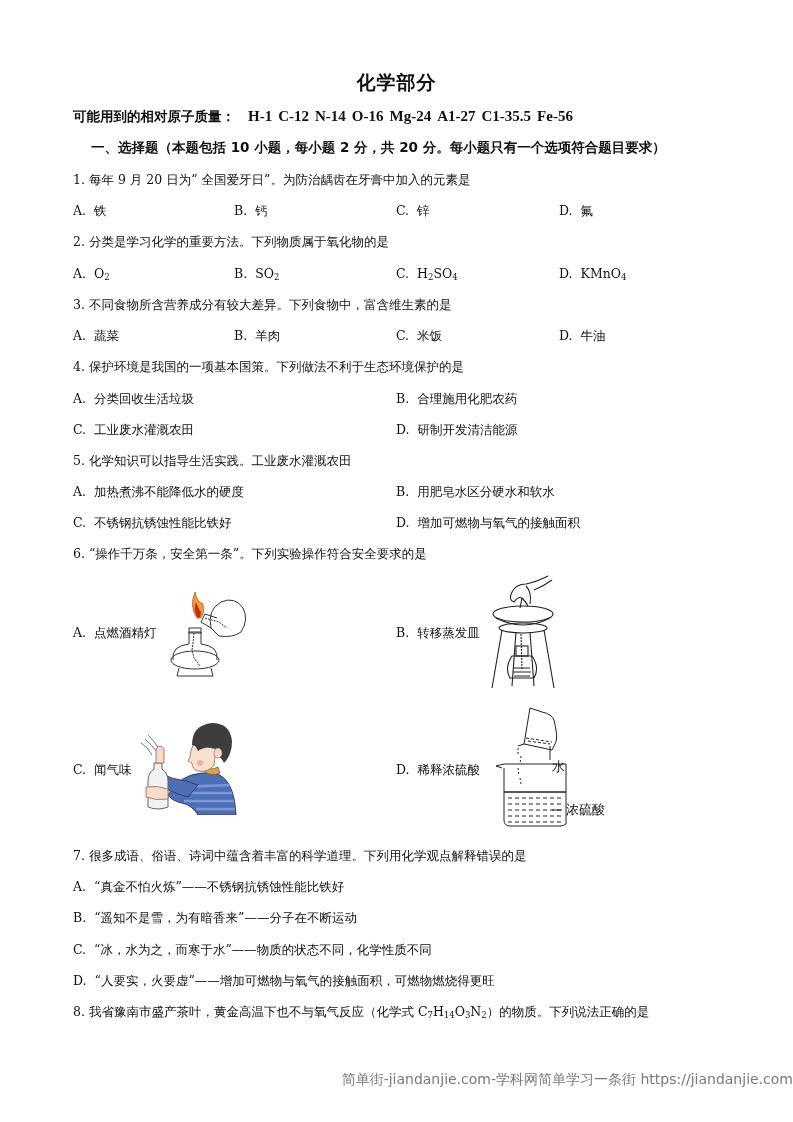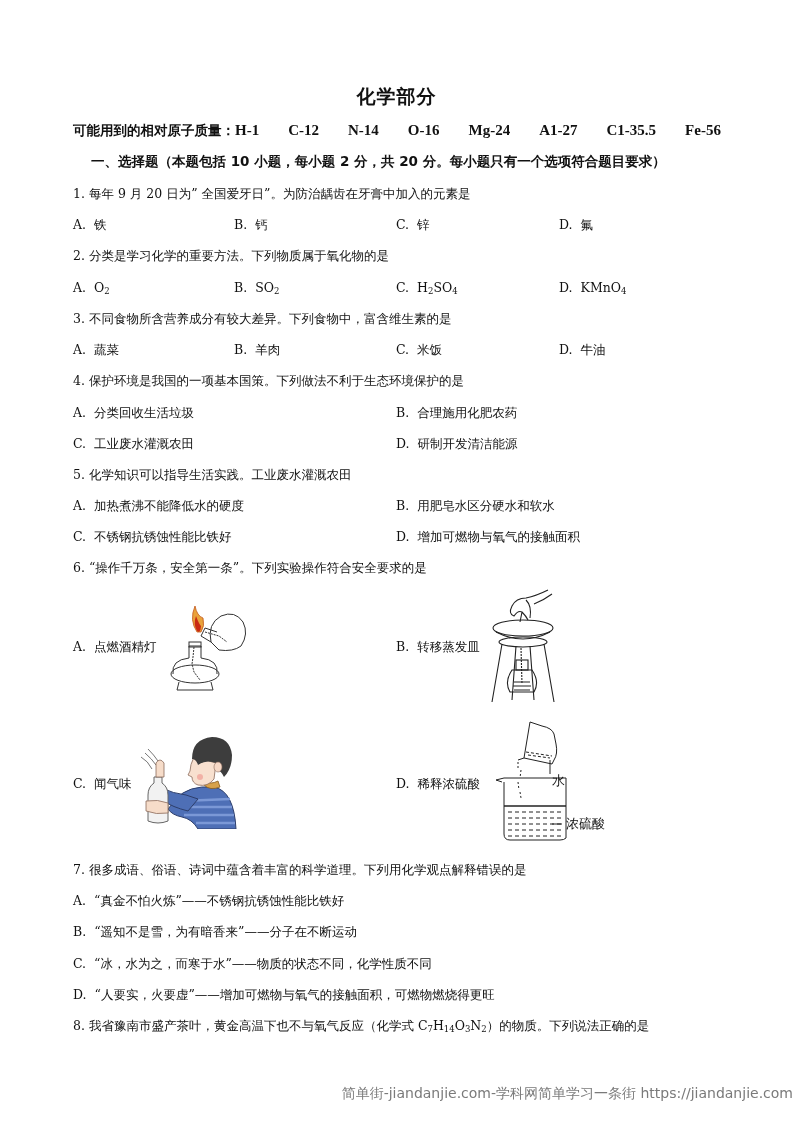--- a/index.html
+++ b/index.html
@@ -1,32 +1,32 @@
 <!DOCTYPE html>
 <html><head>
 <meta charset="utf-8">
 <style>
   html, body { margin: 0; padding: 0; background: #ffffff; }
   body {
     width: 793px; height: 1122px; position: relative; overflow: hidden;
     font-family: "DejaVu Serif", "Liberation Serif", serif;
     color: #111;
   }
-  .page { position: absolute; left: 0; top: 14px; width: 793px; height: 886px; }
+  .page { position: absolute; left: 0; top: 0; width: 793px; height: 886px; }
   .title {
     position: absolute; top: 70px; left: 0; width: 793px; text-align: center;
     font-family: "DejaVu Sans", "Liberation Sans", sans-serif;
     font-weight: bold; font-size: 19px; letter-spacing: 1px;
   }
   .masses {
     position: absolute; top: 108px; left: 73px;
     font-family: "DejaVu Sans", "Liberation Sans", sans-serif;
     font-weight: bold; font-size: 13.5px; white-space: nowrap;
   }
-  .masses .m { font-family: "Liberation Serif", "DejaVu Serif", serif; font-size: 15px; margin-left: 29px; }
+  .masses .m { font-family: "Liberation Serif", "DejaVu Serif", serif; font-size: 15px; margin-left: 6px; }
   .section {
     position: absolute; top: 139px; left: 73px;
     font-family: "DejaVu Sans", "Liberation Sans", sans-serif;
     font-weight: bold; font-size: 13.5px; white-space: nowrap; margin-left: 18px;
   }
   .line { position: absolute; left: 73px; font-size: 12.5px; white-space: nowrap; }
   .opt { position: absolute; font-size: 12.5px; white-space: nowrap; }
   .opt .lbl { margin-right: 8px; }
   sub { font-size: 8.5px; vertical-align: -2px; }
   .fig { position: absolute; }
@@ -38,21 +38,21 @@
   .fig-label { font-family: "DejaVu Sans", "Liberation Sans", sans-serif; font-size: 13px; fill: #111; }
 </style>
 </head>
 <body>
 
 <div class="page">
 
   <div class="title">化学部分</div>
 
   <div class="masses">
-    <span>可能用到的相对原子质量：</span><span class="m" style="margin-left:0">H-1</span><span class="m">C-12</span><span class="m">N-14</span><span class="m">O-16</span><span class="m">Mg-24</span><span class="m">A1-27</span><span class="m">C1-35.5</span><span class="m">Fe-56</span>
+    <span>可能用到的相对原子质量：</span><span class="m" style="margin-left:13px">H-1</span><span class="m">C-12</span><span class="m">N-14</span><span class="m">O-16</span><span class="m">Mg-24</span><span class="m">A1-27</span><span class="m">C1-35.5</span><span class="m">Fe-56</span>
   </div>
 
   <div class="section">一、选择题（本题包括 10 小题，每小题 2 分，共 20 分。每小题只有一个选项符合题目要求）</div>
 
   <div class="line" style="top:172px">
     <span>1.</span>
     <span>每年 9 月 20 日为” 全国爱牙日”。为防治龋齿在牙膏中加入的元素是</span>
   </div>
   <div class="opt" style="top:203px;left:73px"><span class="lbl">A.</span><span>铁</span></div>
   <div class="opt" style="top:203px;left:234px"><span class="lbl">B.</span><span>钙</span></div>

